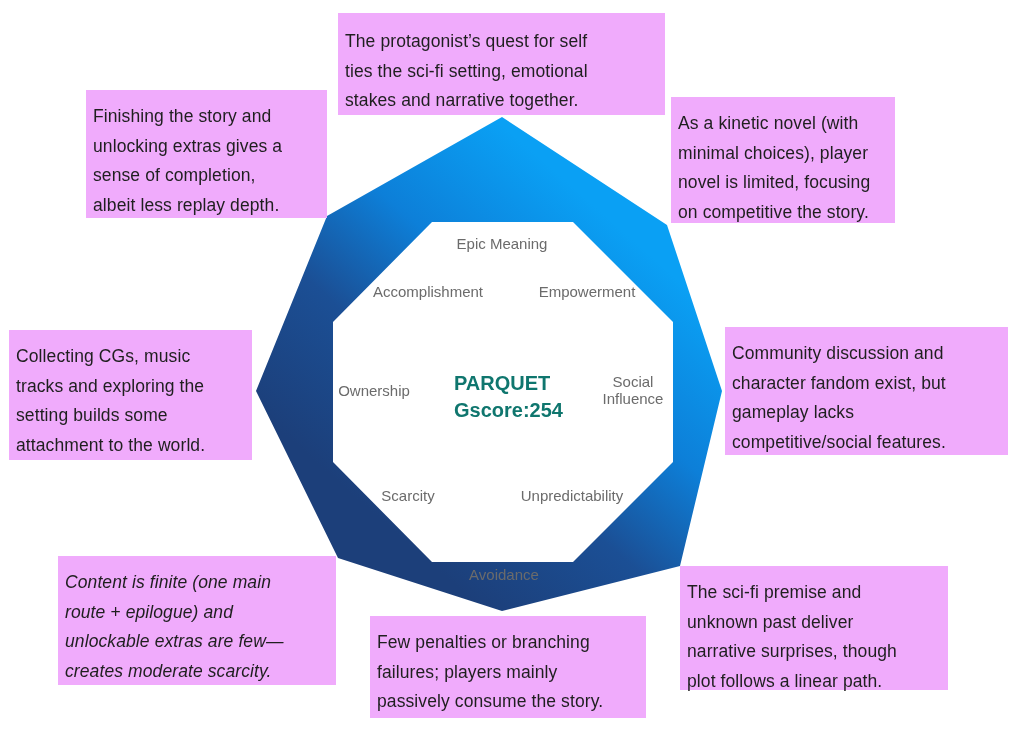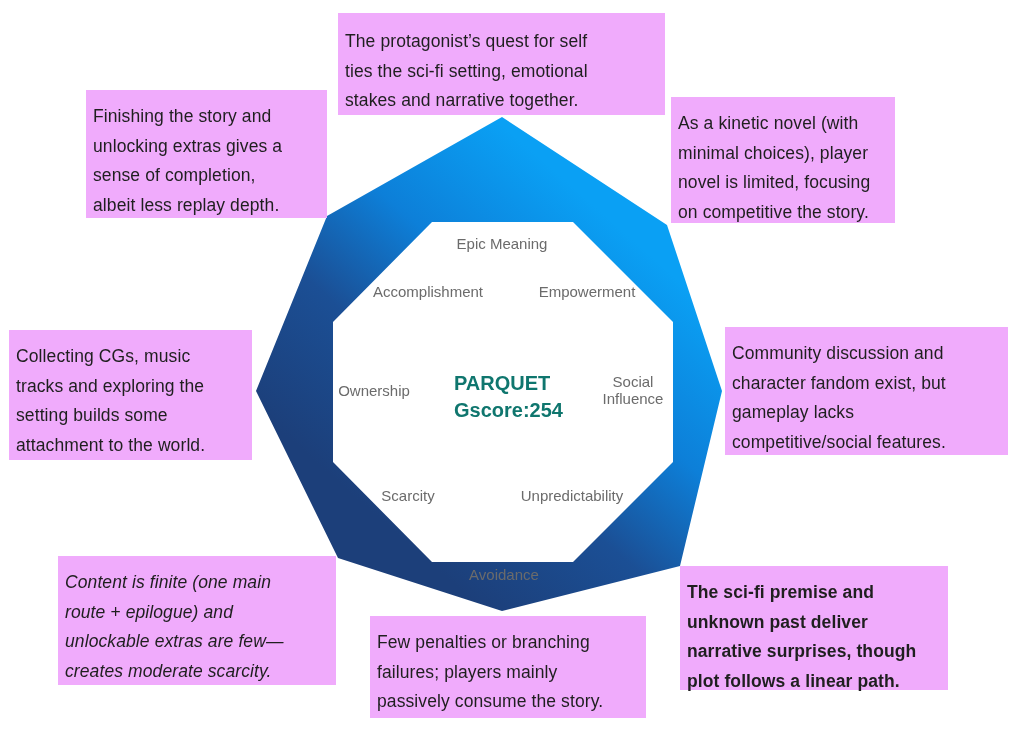--- a/index.html
+++ b/index.html
@@ -88,18 +88,18 @@
   <span>unlockable extras are few—</span>
   <span>creates moderate scarcity.</span>
 </div>
 
 <div class="note" style="left:370px;top:616px;width:276px;height:102px;">
   <span>Few penalties or branching</span>
   <span>failures; players mainly</span>
   <span>passively consume the story.</span>
 </div>
 
-<div class="note" style="left:680px;top:566px;width:268px;height:124px;font-weight:bold;">
+<div class="note" style="left:680px;top:566px;width:268px;height:124px;">
   <span>The sci-fi premise and</span>
   <span>unknown past deliver</span>
   <span>narrative surprises, though</span>
   <span>plot follows a linear path.</span>
 </div>
 
 </body></html>

